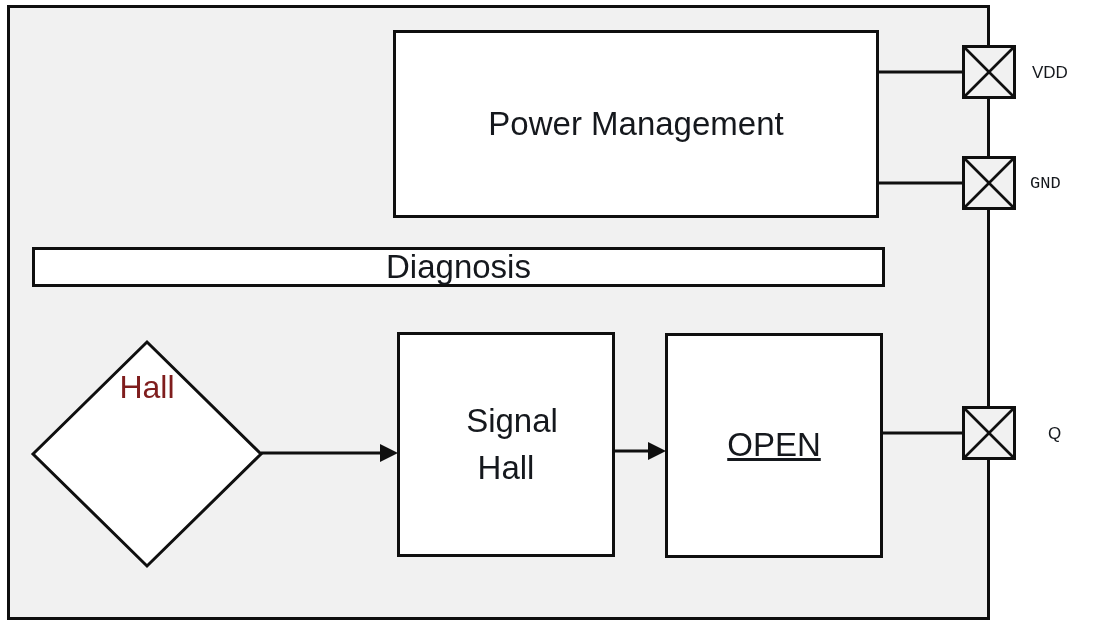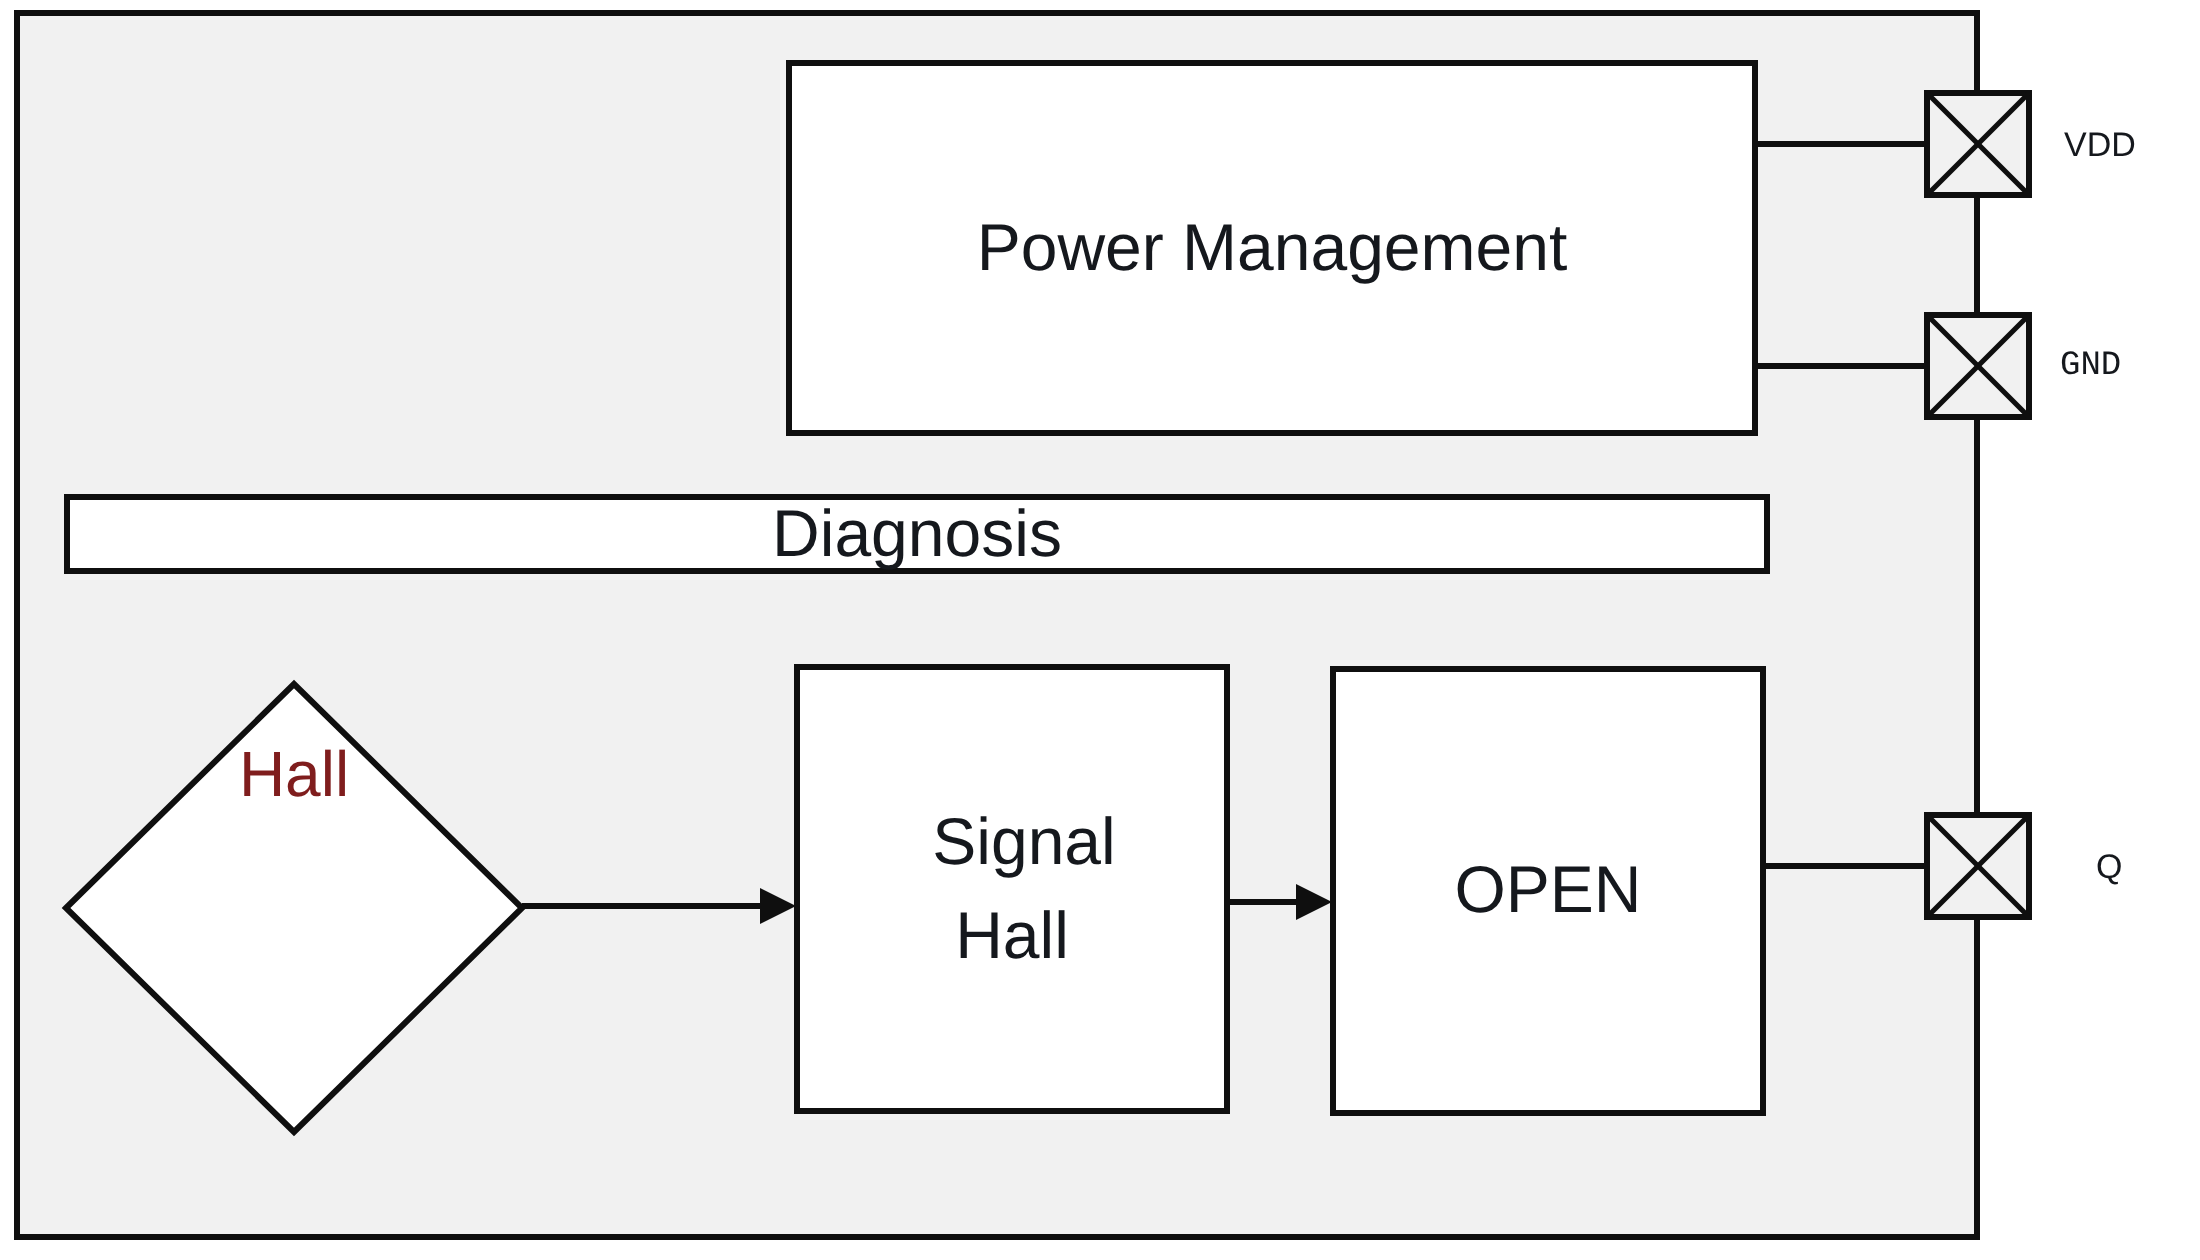--- a/index.html
+++ b/index.html
@@ -36,21 +36,21 @@
     justify-content: center;
     text-align: center;
     color: #15181d;
     font-size: 33px;
     line-height: 1.4;
     z-index: 2;
   }
   .block-power   { left: 393px; top: 30px;  width: 486px; height: 188px; }
   .block-diag    { left: 32px;  top: 247px; width: 853px; height: 40px;  }
   .block-signal  { left: 397px; top: 332px; width: 218px; height: 225px; }
-  .block-drain   { left: 665px; top: 333px; width: 218px; height: 225px; }
+  .block-drain   { left: 665px; top: 333px; width: 218px; height: 225px; text-decoration: underline; }
 
   
   .wires {
     position: absolute;
     left: 0;
     top: 0;
     z-index: 1;
   }
   .diamond-label {
     position: absolute;

